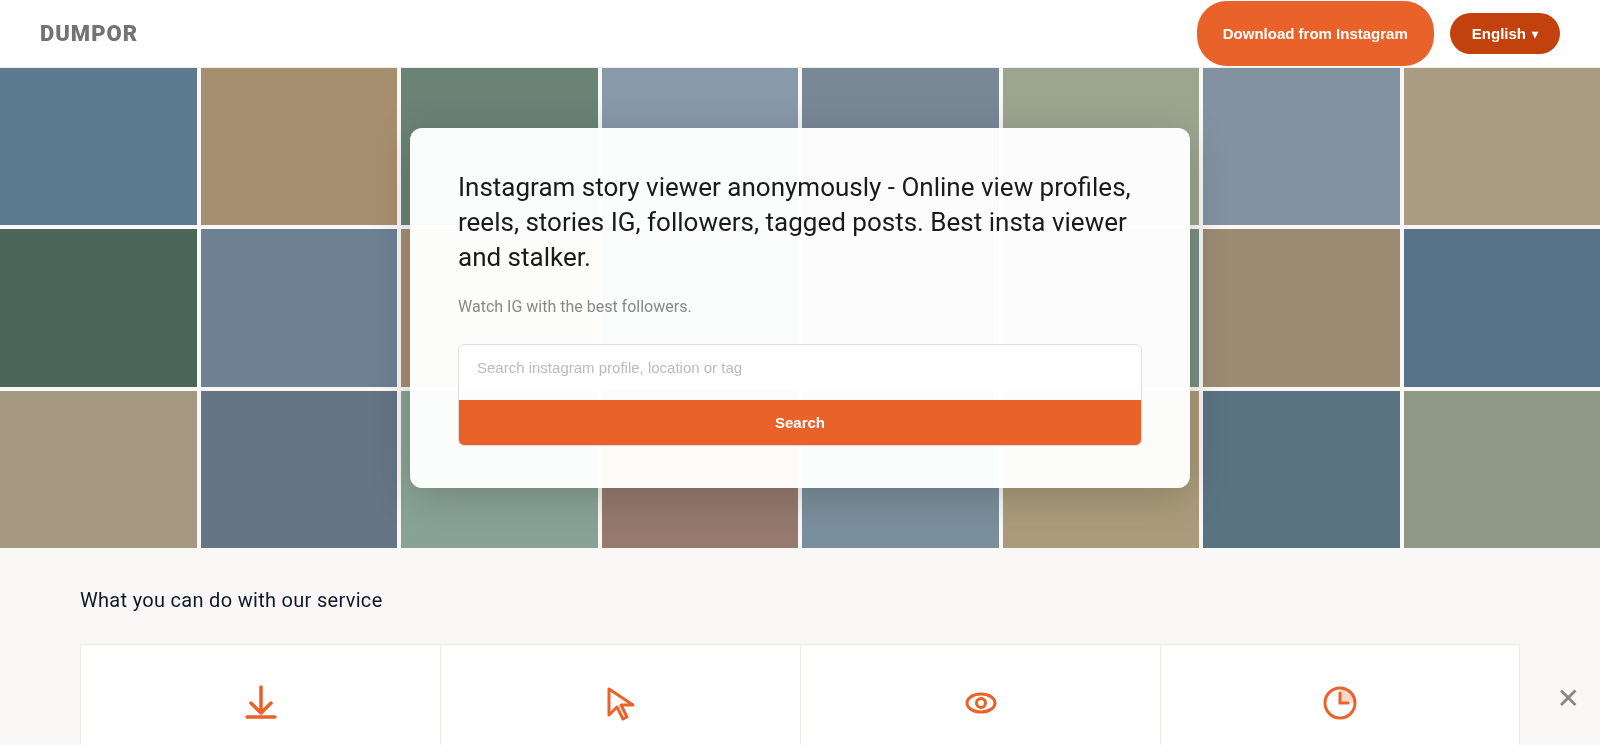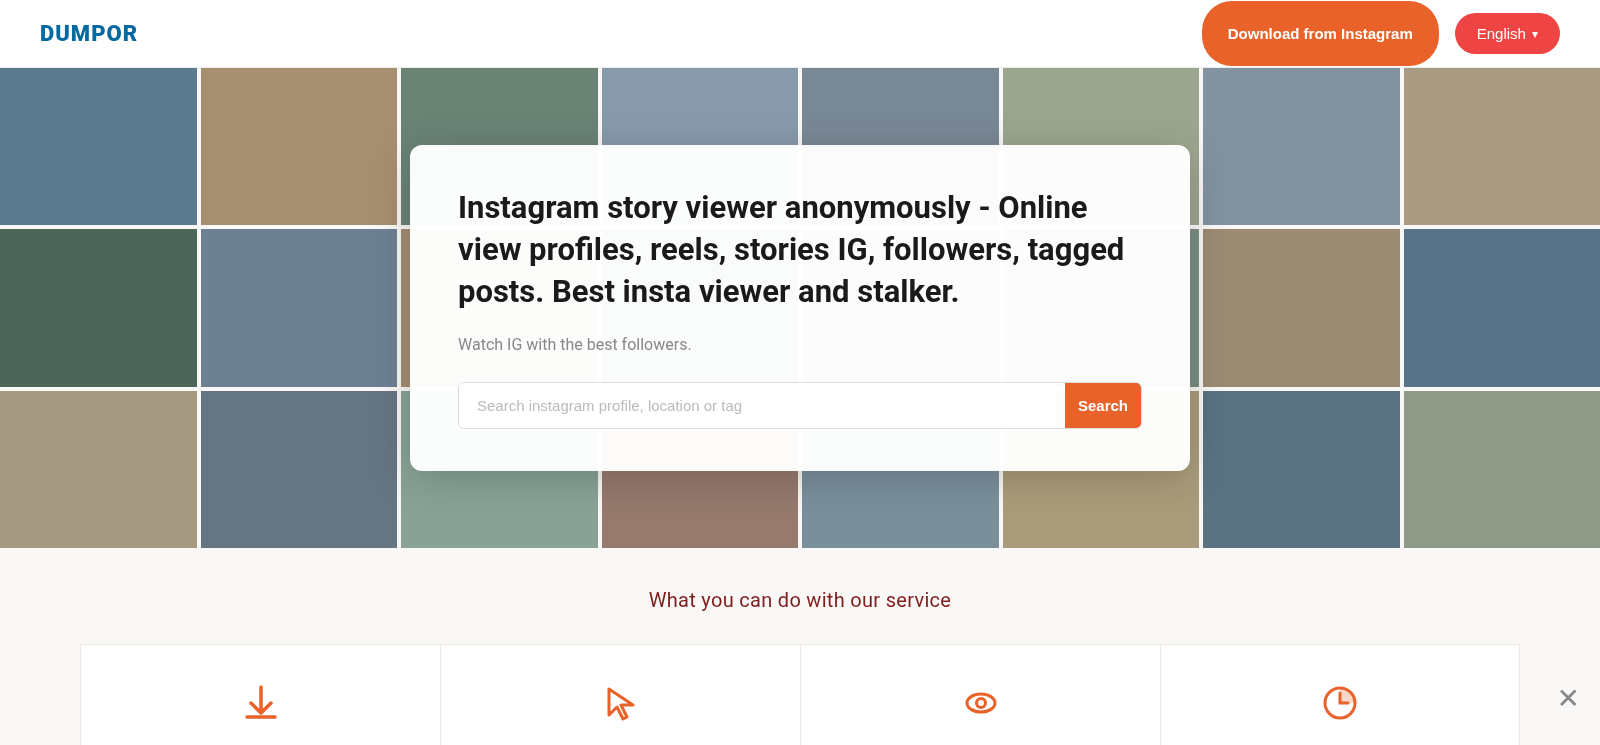--- a/index.html
+++ b/index.html
@@ -14,45 +14,45 @@
       height: 68px;
       background: #fff;
       border-bottom: 1px solid #eee;
       position: relative;
       z-index: 10;
     }
     .logo {
       font-size: 22px;
       font-weight: 900;
       letter-spacing: 1px;
-      color: #0369a1;
+      color: #737373;
     }
     .nav-right {
       display: flex;
       align-items: center;
       gap: 16px;
     }
     .btn-download-ig {
       background: #e8622a;
       color: #fff;
       border: none;
       border-radius: 30px;
       padding: 24px 26px;
       font-size: 15px;
       font-weight: 600;
       cursor: pointer;
     }
     .btn-language {
-      background: #ef4444;
+      background: #c2410c;
       color: #fff;
       border: none;
       border-radius: 30px;
       padding: 12px 22px;
       font-size: 15px;
-      font-weight: 400;
+      font-weight: 700;
       cursor: pointer;
       display: flex;
       align-items: center;
       gap: 6px;
     }
     .btn-language::after {
       content: '▾';
       font-size: 12px;
     }
 
@@ -119,37 +119,38 @@
     }
     .hero-card {
       background: rgba(255,255,255,0.97);
       border-radius: 12px;
       padding: 42px 48px;
       width: 780px;
       max-width: 90%;
       box-shadow: 0 8px 40px rgba(0,0,0,0.18);
     }
     .hero-title {
-      font-size: 31px;
-      font-weight: 700;
+      font-size: 26px;
+      font-weight: 400;
       color: #1a1a1a;
       line-height: 1.35;
       margin-bottom: 22px;
     }
     .hero-subtitle {
       font-size: 16px;
       color: #888;
       margin-bottom: 28px;
     }
     .search-row {
       display: flex;
       gap: 10px;
       border: 1.5px solid #ddd;
       border-radius: 6px;
       overflow: hidden;
+      flex-direction: column;
     }
     .search-input {
       flex: 1;
       border: none;
       outline: none;
       padding: 14px 18px;
       font-size: 15px;
       color: #444;
       background: #fff;
     }
@@ -164,23 +165,23 @@
       cursor: pointer;
       white-space: nowrap;
     }
 
     
     .services-section {
       background: #faf8f6;
       padding: 40px 80px 0;
     }
     .services-title {
-      text-align: center;
+      text-align: left;
       font-size: 20px;
-      color: #7f1d1d;
+      color: #0f172a;
       font-weight: 400;
       margin-bottom: 32px;
       letter-spacing: 0.3px;
     }
     .services-grid {
       display: grid;
       grid-template-columns: repeat(4, 1fr);
       gap: 0;
     }
     .service-card {

